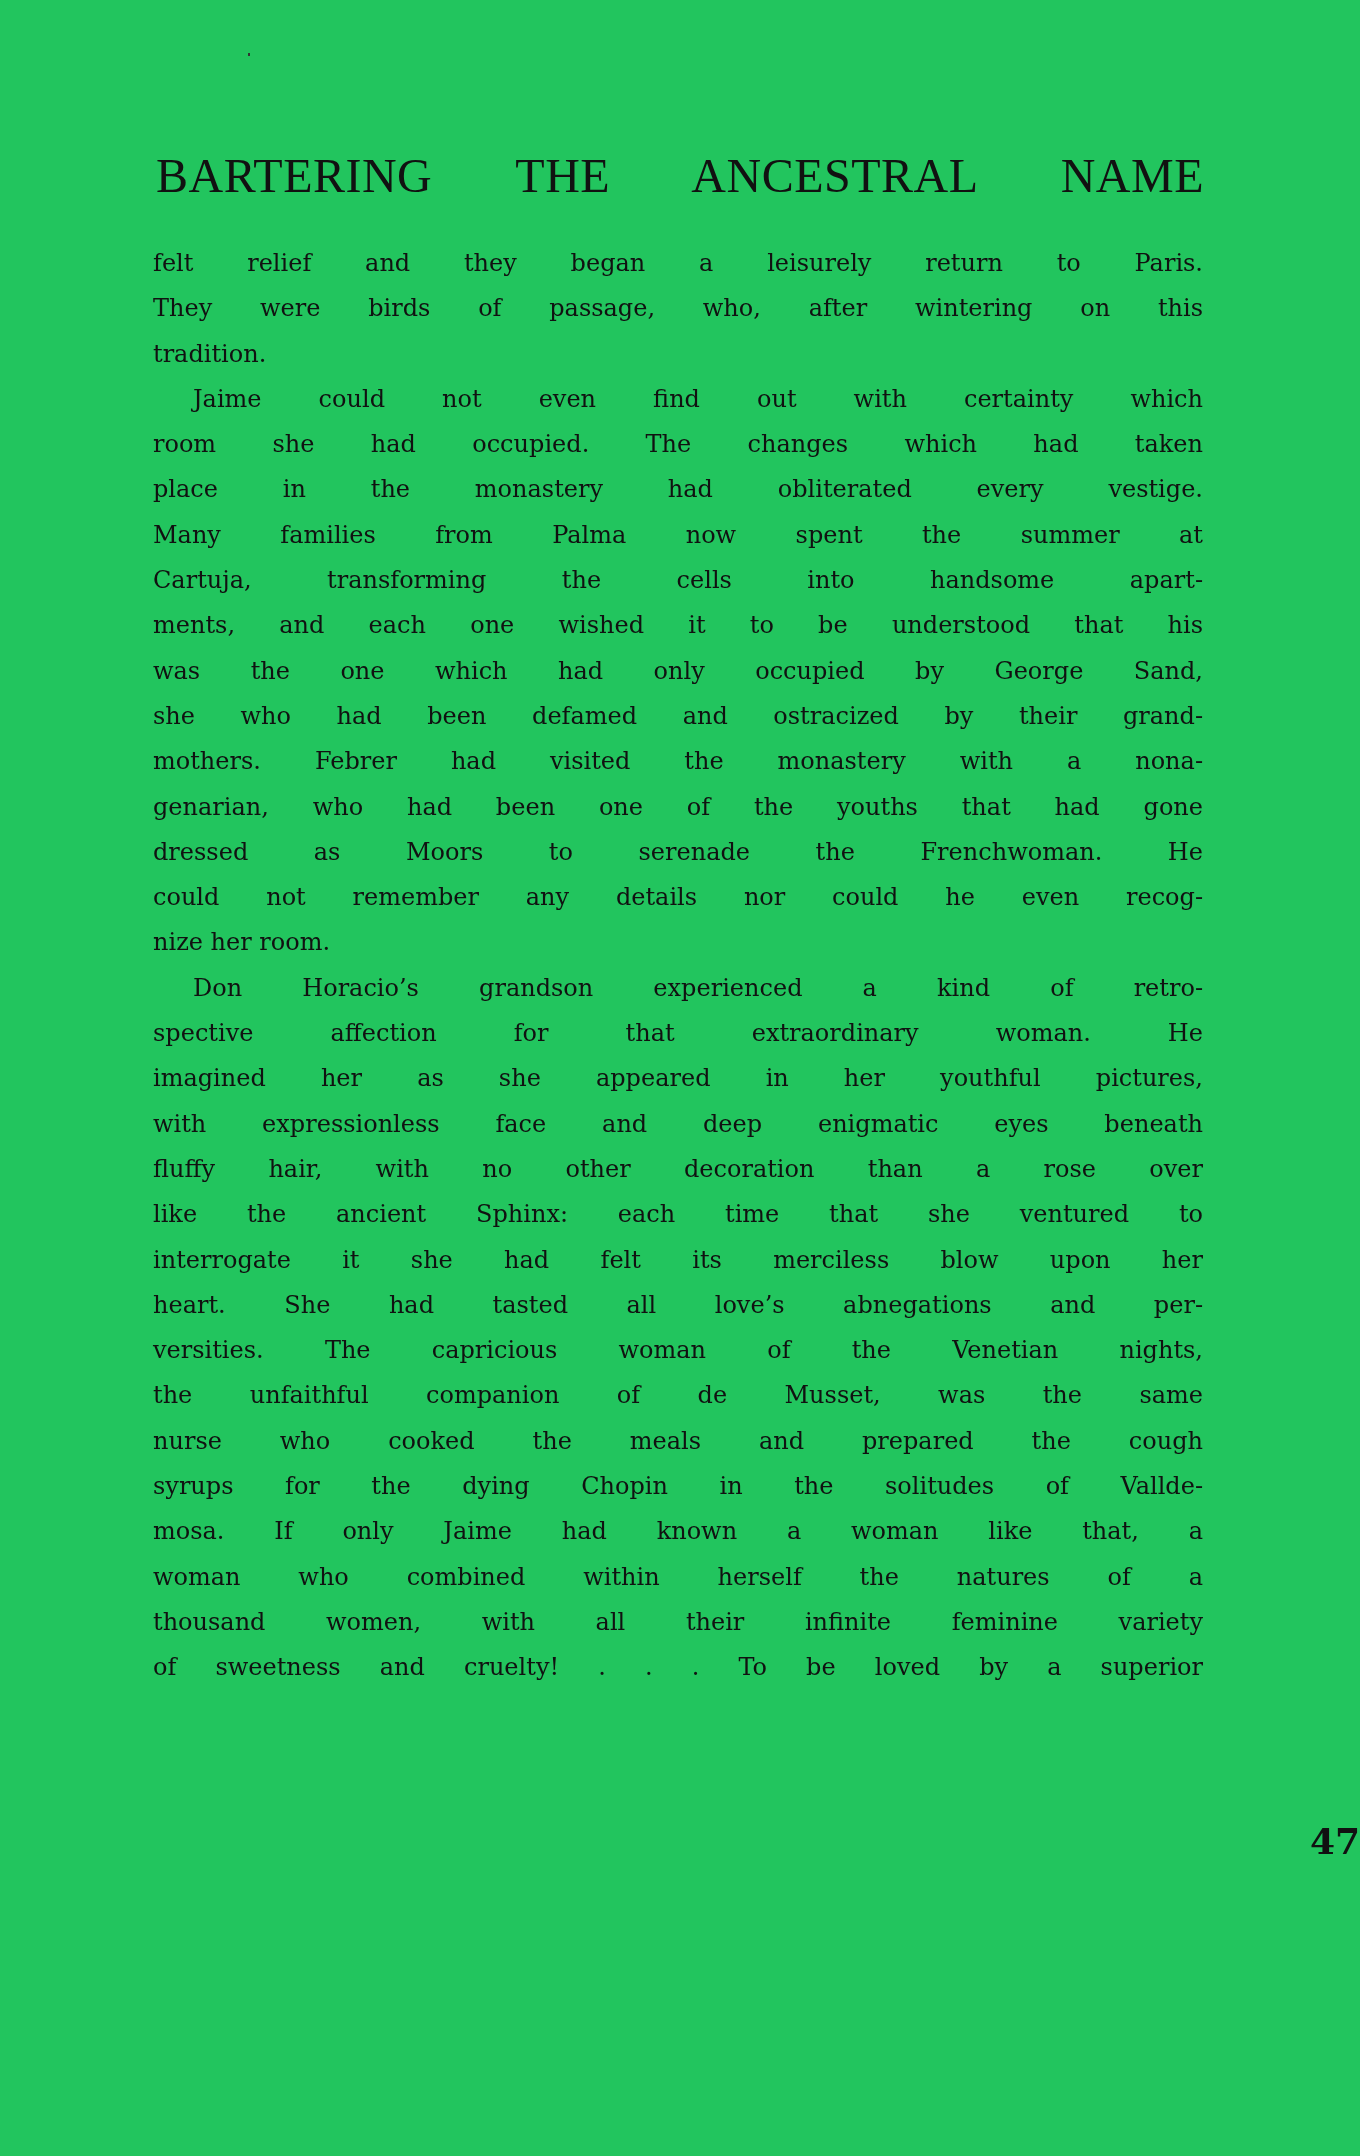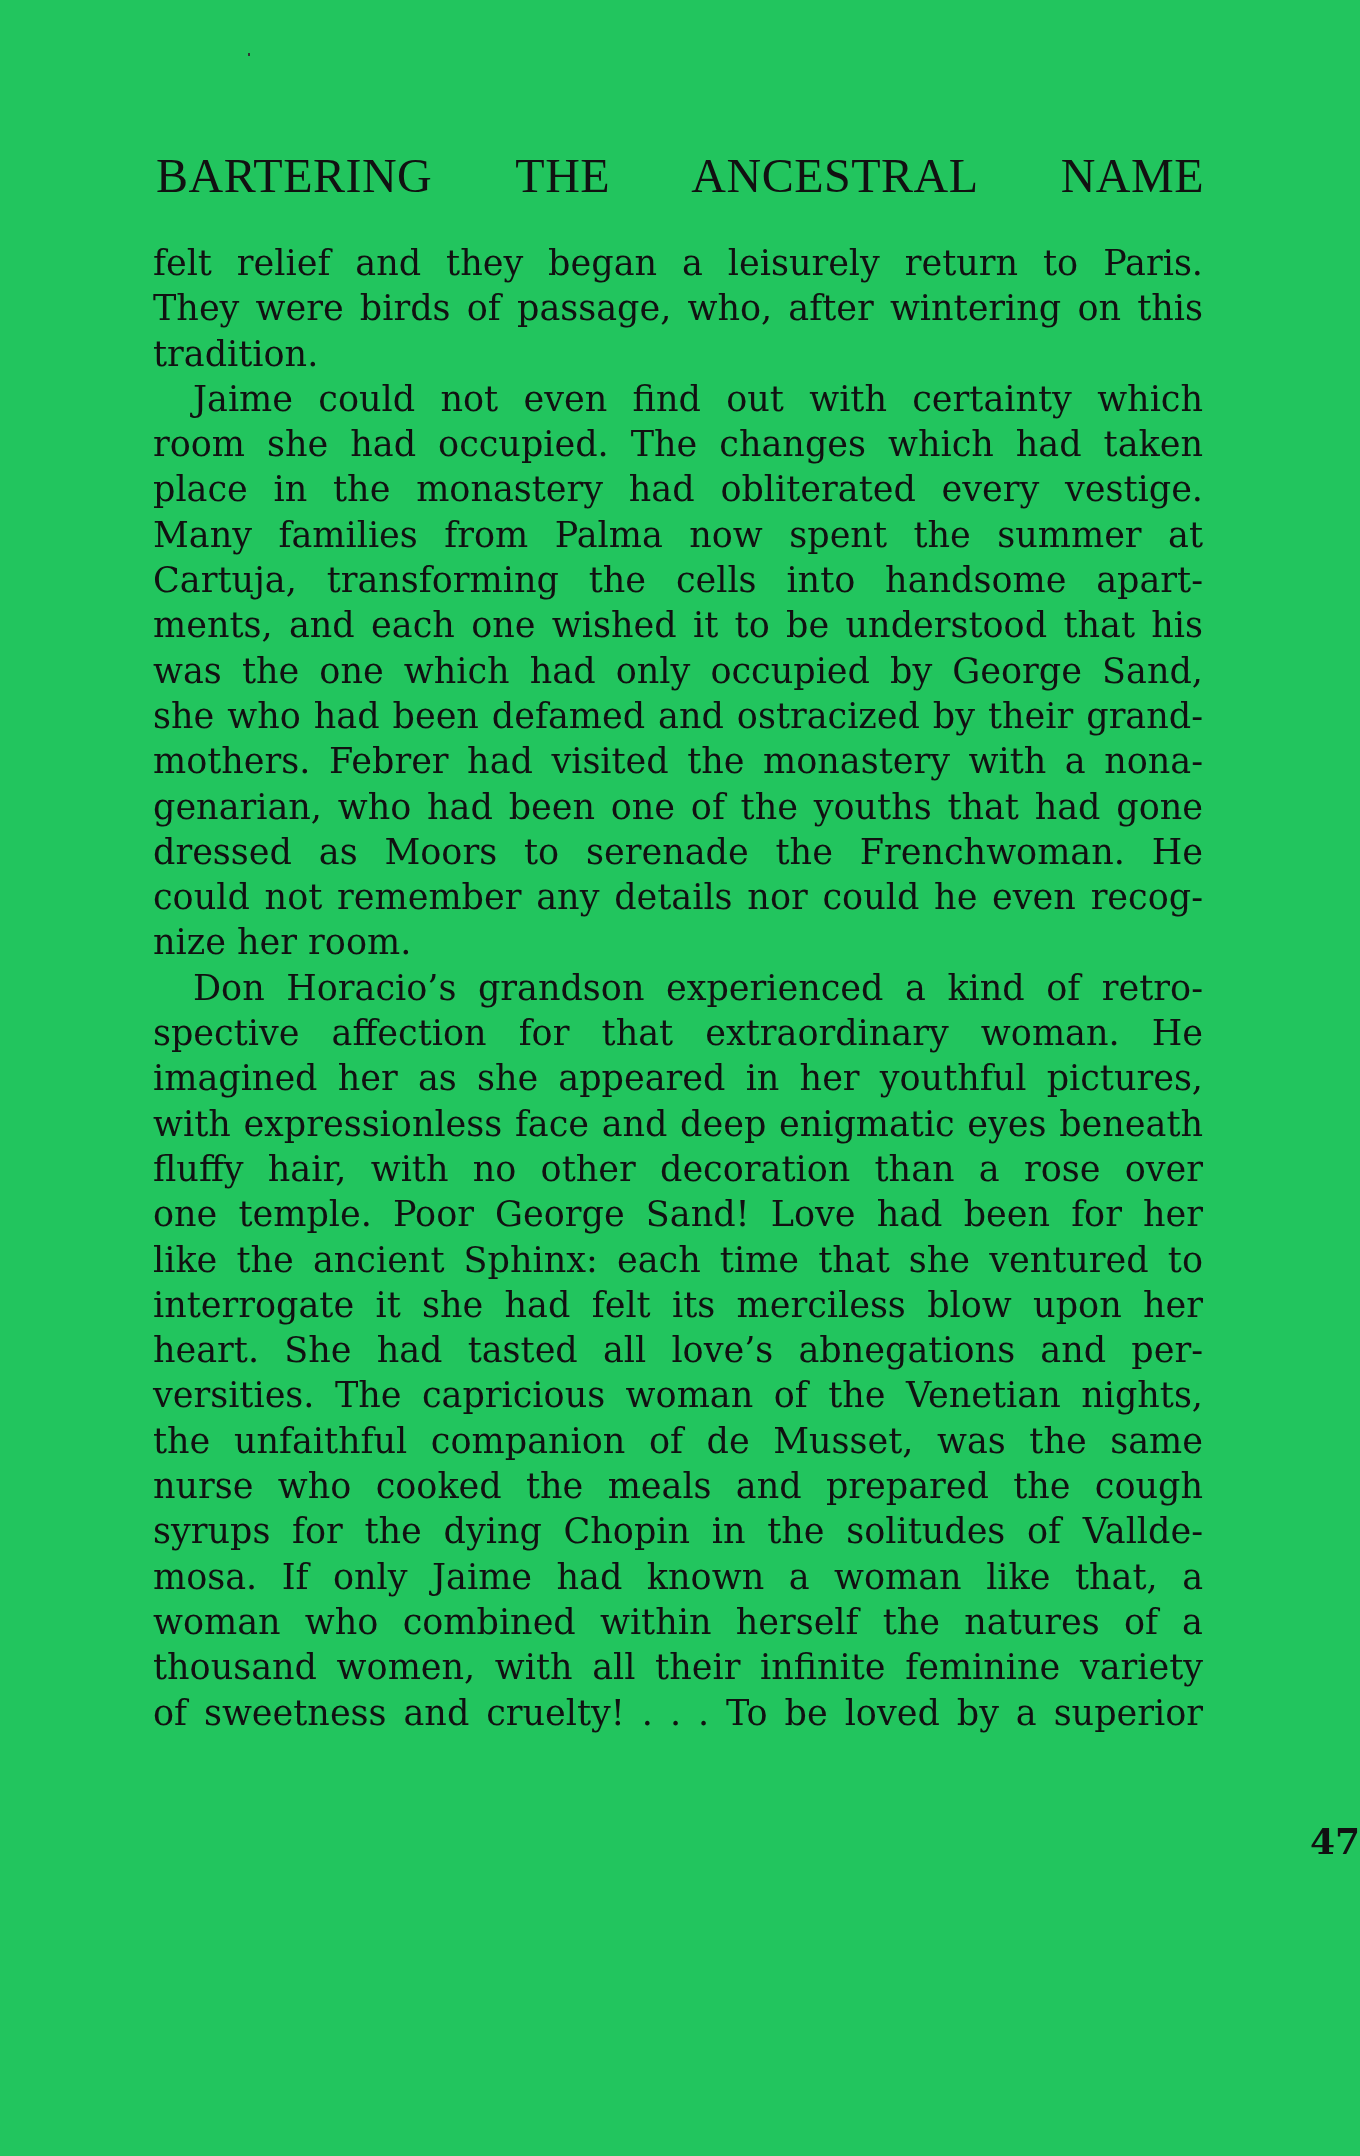--- a/index.html
+++ b/index.html
@@ -12,21 +12,21 @@
   .running-head {
     position: absolute; left: 156px; top: 148px; width: 1048px;
     font-size: 48px; line-height: 56px; letter-spacing: 0.5px;
     text-align: justify; text-align-last: justify;
     white-space: nowrap; font-weight: normal;
     font-family: "Liberation Serif", "DejaVu Serif", serif;
   }
   .body-text {
     position: absolute; left: 153px; top: 241px; width: 1050px;
     font-family: "DejaVu Serif", "Liberation Serif", serif;
-    font-size: 35px; line-height: 45.3px;
+    font-size: 24px; line-height: 45.3px;
   }
   .line {
     display: block; height: 45.3px; white-space: nowrap;
     text-align: justify; text-align-last: justify;
     transform-origin: left center;
   }
   .line.last { text-align-last: left; }
   .line.indent { padding-left: 40px; }
   .folio {
     position: absolute; left: 0; width: 1360px; top: 1820px; text-align: right;
@@ -63,21 +63,20 @@
       <span class="line">dressed as Moors to serenade the Frenchwoman.  He</span>
       <span class="line">could not remember any details nor could he even recog-</span>
       <span class="line last">nize her room.</span>
     </div>
     <div class="paragraph">
       <span class="line indent">Don Horacio’s grandson experienced a kind of retro-</span>
       <span class="line">spective affection for that extraordinary woman.  He</span>
       <span class="line">imagined her as she appeared in her youthful pictures,</span>
       <span class="line">with expressionless face and deep enigmatic eyes beneath</span>
       <span class="line">fluffy hair, with no other decoration than a rose over</span>
-      <span class="line">one temple.  Poor George Sand!  Love had been for her</span>
       <span class="line">like the ancient Sphinx: each time that she ventured to</span>
       <span class="line">interrogate it she had felt its merciless blow upon her</span>
       <span class="line">heart.  She had tasted all love’s abnegations and per-</span>
       <span class="line">versities.  The capricious woman of the Venetian nights,</span>
       <span class="line">the unfaithful companion of de Musset, was the same</span>
       <span class="line">nurse who cooked the meals and prepared the cough</span>
       <span class="line">syrups for the dying Chopin in the solitudes of Vallde-</span>
       <span class="line">mosa.  If only Jaime had known a woman like that, a</span>
       <span class="line">woman who combined within herself the natures of a</span>
       <span class="line">thousand women, with all their infinite feminine variety</span>

